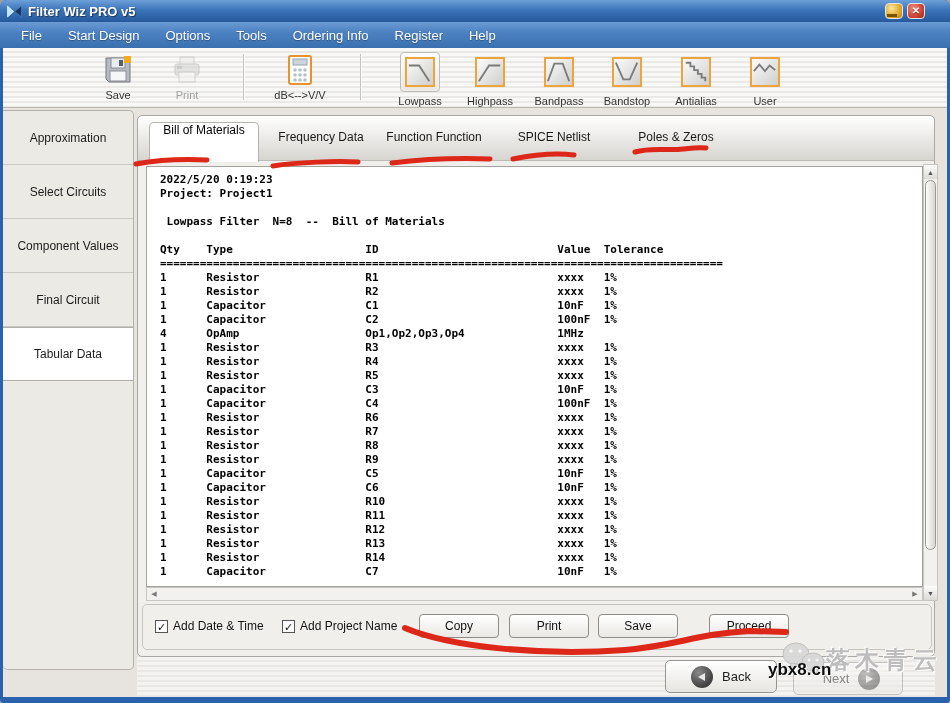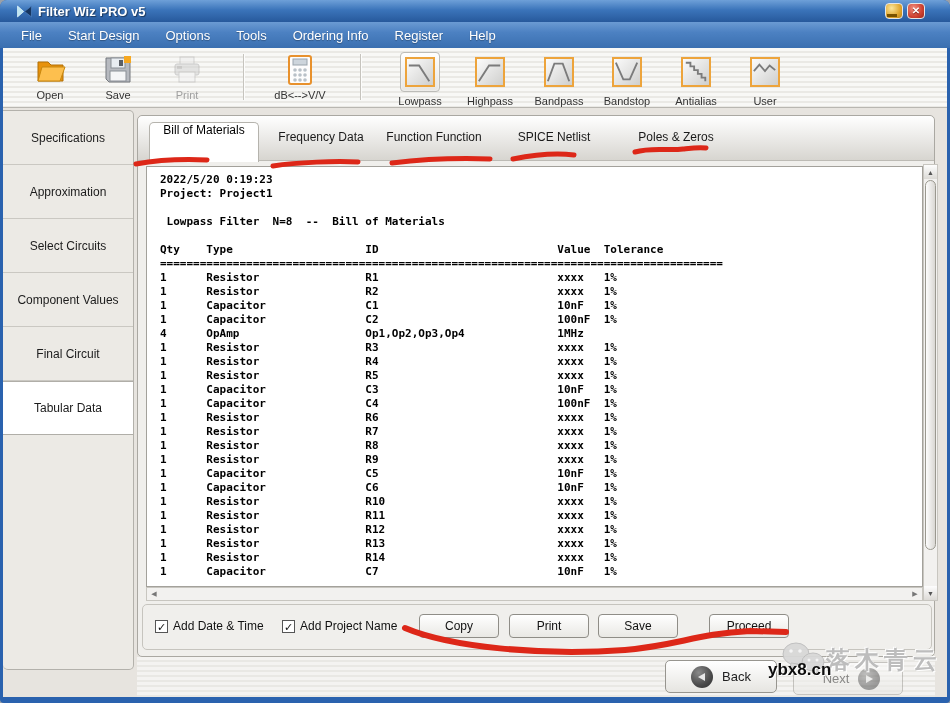--- a/index.html
+++ b/index.html
@@ -5,21 +5,21 @@
   * { box-sizing: border-box; margin: 0; padding: 0; }
   html,body { background:#9aa0a8; }
   body { font-family:"Liberation Sans", sans-serif; }
 
   .window { position:relative; width:950px; height:703px; background:#2a62ae;
             border-radius:7px 7px 4px 4px; overflow:hidden; }
 
   
   .titlebar { position:absolute; left:0; top:0; width:950px; height:22px;
     background:linear-gradient(#6ea0d8 0%, #3b74ba 45%, #27599c 100%);
-    display:flex; align-items:center; padding-left:16px; }
+    display:flex; align-items:center; padding-left:6px; }
   .app-icon { width:17px; height:15px; margin-right:5px; }
   .title-text { color:#fff; font-size:13px; font-weight:bold;
     text-shadow:1px 1px 1px rgba(0,0,0,.45); }
   .winbtn { position:absolute; top:3px; width:18px; height:16px; border-radius:4px;
     border:1px solid #e6e6e6; display:flex; align-items:center; justify-content:center;
     font-size:10px; font-weight:bold; color:#fff; line-height:1; }
   .btn-min { right:47px; background:radial-gradient(circle at 35% 30%, #fbe59a, #e0a62e 60%, #b97f14); }
   .btn-min span { position:relative; top:3px; left:-2px; color:#7a5200; }
   .btn-close { right:25px; background:radial-gradient(circle at 35% 30%, #ef8d7e, #cf4231 60%, #9c271a); }
   .btn-close span { color:#fff; text-shadow:0 1px 1px #7a150c; }
@@ -157,27 +157,20 @@
       <span class="menu-item">File</span>
       <span class="menu-item">Start Design</span>
       <span class="menu-item">Options</span>
       <span class="menu-item">Tools</span>
       <span class="menu-item">Ordering Info</span>
       <span class="menu-item">Register</span>
       <span class="menu-item">Help</span>
     </div>
 
   <div class="toolbar">
-    <div class="tool" style="left:15px">
-      <svg class="glyph" width="32" height="32" viewBox="0 0 32 32">
-        <path d="M4 8 h10 l3 3 h12 v16 h-25 z" fill="#e8920c" stroke="#b06e06"></path>
-        <path d="M4 27 l4 -14 h23 l-5 14 z" fill="#fdbf4e" stroke="#c8870e"></path>
-      </svg>
-      <span class="tlabel">Open</span>
-    </div>
     <div class="tool" style="left:83px">
       <svg class="glyph" width="32" height="32" viewBox="0 0 32 32">
         <path d="M4 4 h24 v24 h-21 l-3 -3 z" fill="#b7bac0" stroke="#75797f"></path>
         <rect x="9" y="4" width="14" height="10" fill="#e8edf2" stroke="#8a8f96"></rect>
         <rect x="17" y="6" width="4" height="6" fill="#5a5f66"></rect>
         <rect x="8" y="17" width="16" height="10" fill="#f5f6f7" stroke="#8a8f96"></rect>
         <rect x="22" y="2" width="7" height="7" fill="#f6a821"></rect>
       </svg>
       <span class="tlabel">Save</span>
     </div>
@@ -258,21 +251,20 @@
             </svg>
           </div>
           <span class="tlabel">User</span>
         </div>
       </div>
   </div>
 
   <div class="content">
 
     <div class="sidebar" id="sidebar">
-        <div class="side-item">Specifications</div>
         <div class="side-item">Approximation</div>
         <div class="side-item">Select Circuits</div>
         <div class="side-item">Component Values</div>
         <div class="side-item">Final Circuit</div>
         <div class="side-item sel">Tabular Data</div>
         <div class="side-fill"></div>
       </div>
 
     <div class="panel">
       <div class="tabstrip" id="tabstrip">

